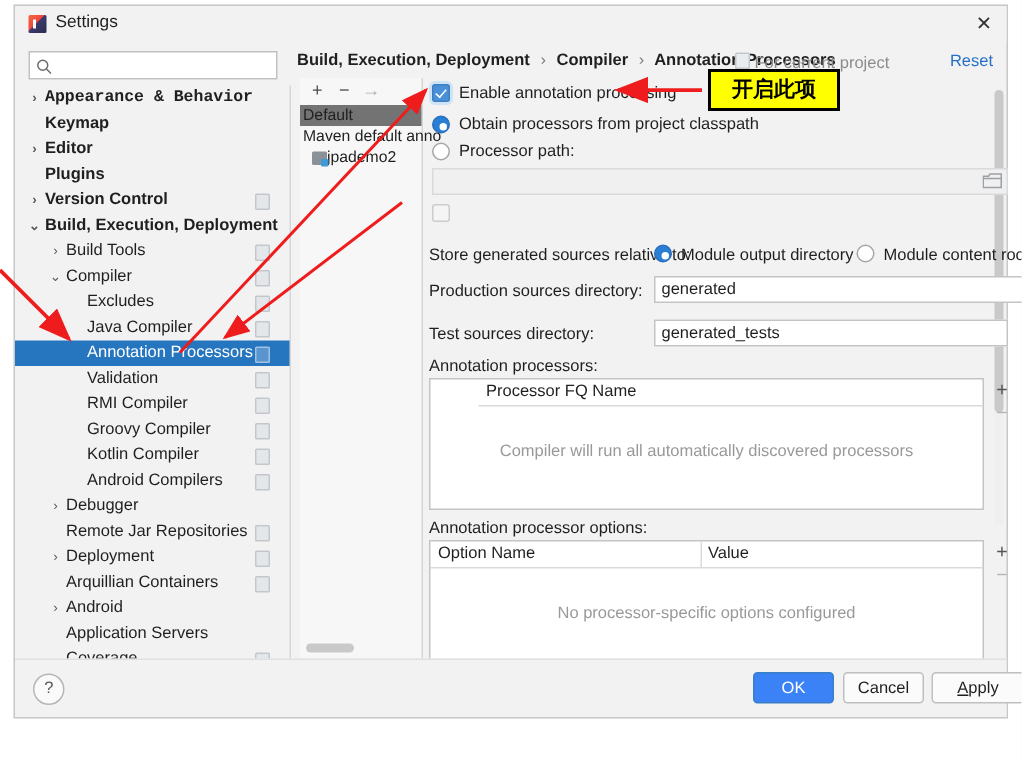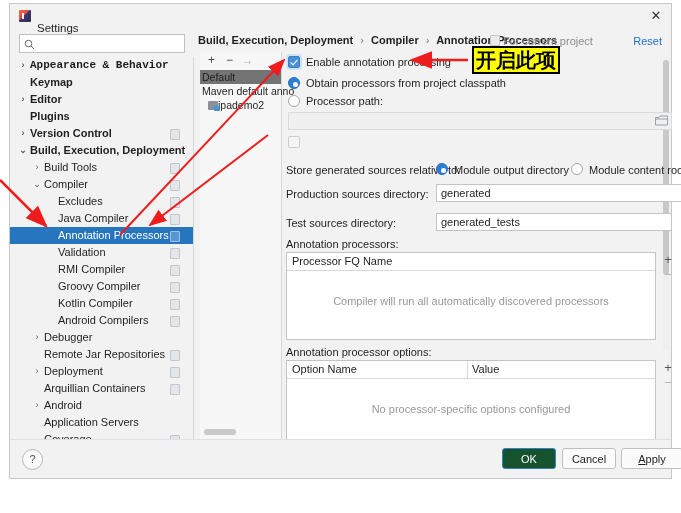--- a/index.html
+++ b/index.html
@@ -45,21 +45,21 @@
   }
   .title-icon::after {
     content: "";
     position: absolute;
     left: 3px; top: 3px;
     width: 2px; height: 6px;
     background: #ffffff;
   }
   .title-text {
     position: absolute;
-    left: 27px; top: 18px;
+    left: 27px; top: 5px;
     font-size: 11.5px;
     color: #1f1f1f;
   }
   .close-btn {
     position: absolute;
     right: 6px; top: 4px;
     width: 18px; height: 16px;
     line-height: 16px;
     text-align: center;
     font-size: 13px;
@@ -413,21 +413,21 @@
     text-align: center;
     font-size: 11px;
     border: 1px solid #bfbfbf;
     border-radius: 3px;
     background: #fbfbfb;
     color: #1f1f1f;
     cursor: pointer;
     box-sizing: border-box;
   }
   .btn.primary {
-    background: #14532d;
+    background: #3b82f6;
     border-color: #3a7fc6;
     color: #ffffff;
   }
   .btn u { text-decoration: underline; }
 
   
   #overlay {
     position: absolute;
     left: 0; top: 0;
     width: 681px; height: 513px;
@@ -435,21 +435,21 @@
   }
   .note-box {
     position: absolute;
     left: 472px; top: 46px;
     width: 88px; height: 28px;
     background: #ffff00;
     border: 2px solid #000000;
     box-sizing: border-box;
     text-align: center;
     line-height: 25px;
-    font-size: 20px;
+    font-size: 14px;
     font-weight: bold;
     color: #000000;
     font-family: "DejaVu Sans", sans-serif;
   }
 </style>
 </head>
 <body>
 
 <div id="dialog">
 
@@ -617,21 +617,21 @@
     <div class="rb" style="left:290px; top:111px;"></div>
     <div class="row-label" style="left:308px; top:112px;">Module content root</div>
 
     <div class="row-label" style="left:5px; top:136px;">Production sources directory:</div>
     <input class="txtfield" style="left: 155px; top: 132px; width: 283px;" type="text" value="generated">
 
     <div class="row-label" style="left:5px; top:165px;">Test sources directory:</div>
     <input class="txtfield" style="left: 155px; top: 161px; width: 236px;" type="text" value="generated_tests">
 
     <div class="row-label" style="left:5px; top:186px;">Annotation processors:</div>
-    <div class="tbl" style="left:5px; top:200px; width:370px; height:88px;">
+    <div class="tbl" style="left:5px; top:200px; width:370px; height:88px;padding-left:32px;">
       <div class="tbl-head">
         <span class="th" style="left:0;">Processor FQ Name</span>
       </div>
       <div class="tbl-empty" style="top:42px;">Compiler will run all automatically discovered processors</div>
     </div>
     <div class="tbl-btns" style="left:380px; top:200px;">
       <div class="tbl-btn">+</div>
       <div class="tbl-btn dim">−</div>
     </div>
 

